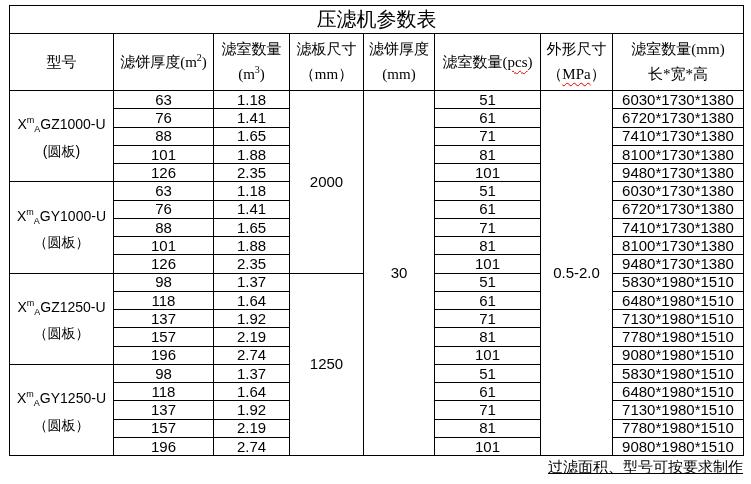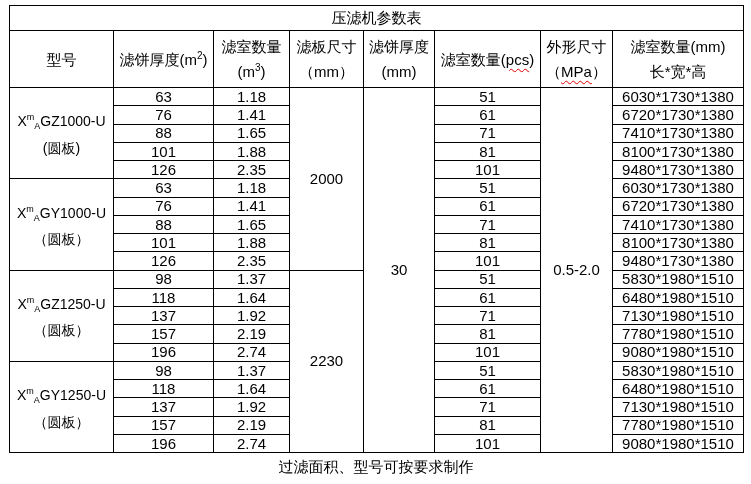--- a/index.html
+++ b/index.html
@@ -18,42 +18,42 @@
     border-collapse: collapse; table-layout: fixed;
   }
   .param-table td {
     border: 1px solid #000000;
     text-align: center; vertical-align: middle;
     padding: 0 2px;
     font-size: 15px;
     overflow: hidden; white-space: nowrap;
   }
   tr.title-row { height: 25px; }
-  tr.title-row td { font-size: 15px; }
-  tr.header-row { height: 57px; }
+  tr.title-row td { font-size: 20px; }
+  tr.header-row { height: 57px; font-family: Liberation Serif, serif; }
   tr.header-row td { line-height: 25px; white-space: nowrap; }
   tbody tr.data-row { height: 18.25px; }
   tbody td { line-height: 1.05; }
 
   td.model-cell { font-size: 14px; line-height: 21px; white-space: nowrap; }
   td.model-cell sup { font-size: 9px; }
   td.model-cell sub { font-size: 9px; }
   .header-row sup { font-size: 10px; line-height: 0; }
 
   .sp {
     text-decoration: underline;
     text-decoration-style: wavy;
     text-decoration-color: #e00000;
     text-decoration-thickness: 1px;
     text-underline-offset: 3px;
   }
 
   .footer-note {
     position: absolute; left: 9px; top: 456px; width: 734px;
-    text-align: center; font-size: 15px; line-height: 22px;
+    text-align: right; font-size: 15px; line-height: 22px; text-decoration: underline;
   }
 </style>
 </head>
 <body>
 
 <div class="page">
   <table class="param-table">
     <colgroup>
       <col style="width:104px">
       <col style="width:100px">
@@ -158,21 +158,21 @@
         <tr class="data-row">
           <td>126</td>
           <td>2.35</td>
           <td>101</td>
           <td>9480*1730*1380</td>
         </tr>
         <tr class="data-row">
           <td rowspan="5" class="model-cell"><span>X</span><sup>m</sup><sub>A</sub><span>GZ1250-U</span><br><span>（圆板）</span></td>
           <td>98</td>
           <td>1.37</td>
-          <td rowspan="10">2230</td>
+          <td rowspan="10">1250</td>
           <td>51</td>
           <td>5830*1980*1510</td>
         </tr>
         <tr class="data-row">
           <td>118</td>
           <td>1.64</td>
           <td>61</td>
           <td>6480*1980*1510</td>
         </tr>
         <tr class="data-row">

